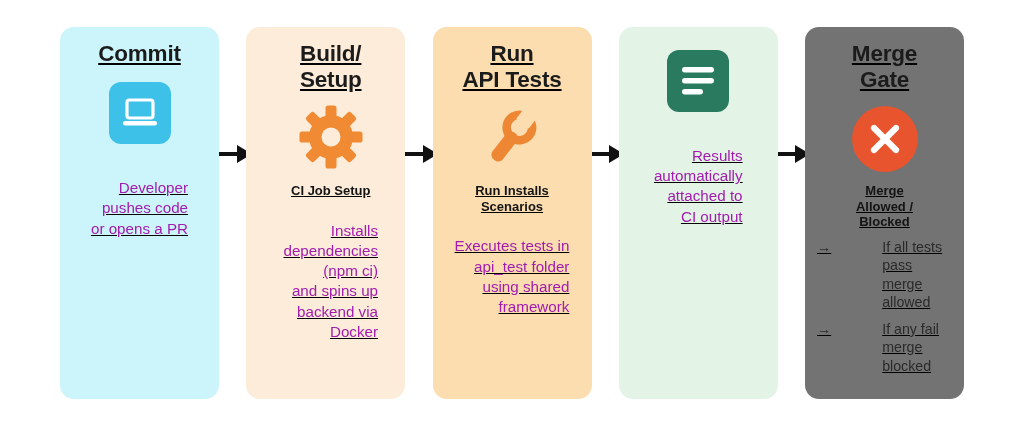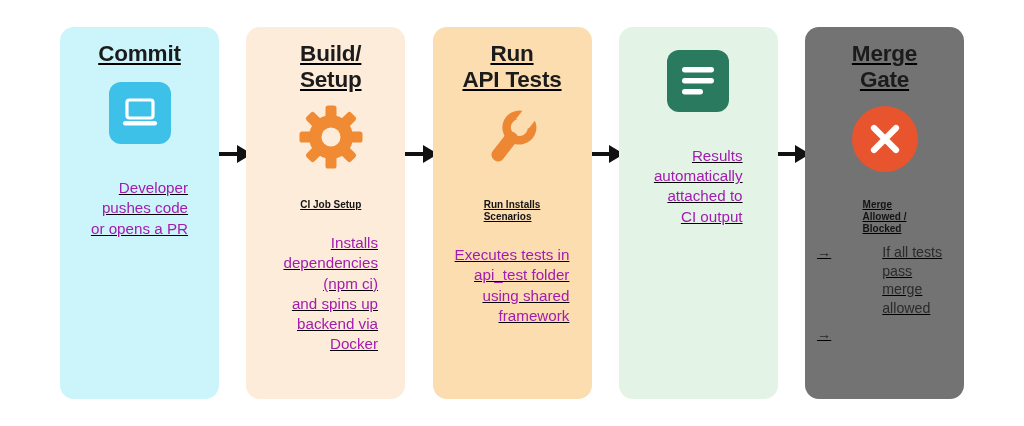--- a/index.html
+++ b/index.html
@@ -53,27 +53,27 @@
 
   .icon-wrap {
     height: 80px;
     display: flex;
     align-items: center;
     justify-content: center;
     margin-bottom: 4px;
   }
 
   .panel-subtitle {
-    font-size: 10px;
+    font-size: 13px;
     font-weight: bold;
     color: #141414;
     line-height: 1.2;
+    text-align: center;
     white-space: pre-line;
     margin-bottom: 1px;
-    margin-top: 16px;
   }
 
   .panel-body {
     font-size: 15.2px;
     font-weight: normal;
     color: #a21caf;
     line-height: 1.33;
     text-align: right;
     white-space: pre-line;
     margin-top: 21px;
@@ -260,16 +260,18 @@
 Allowed /
 Blocked</div>
       <div class="bullet-list">
         <div class="bullet-item">
           <span class="bullet-arrow">→</span>
           <span class="bullet-text">If all tests pass
 merge allowed</span>
         </div>
         <div class="bullet-item">
           <span class="bullet-arrow">→</span>
+          <span class="bullet-text">If any fail
+merge blocked</span>
         </div>
       </div>
     </div>
   </div>
 
 </body></html>

